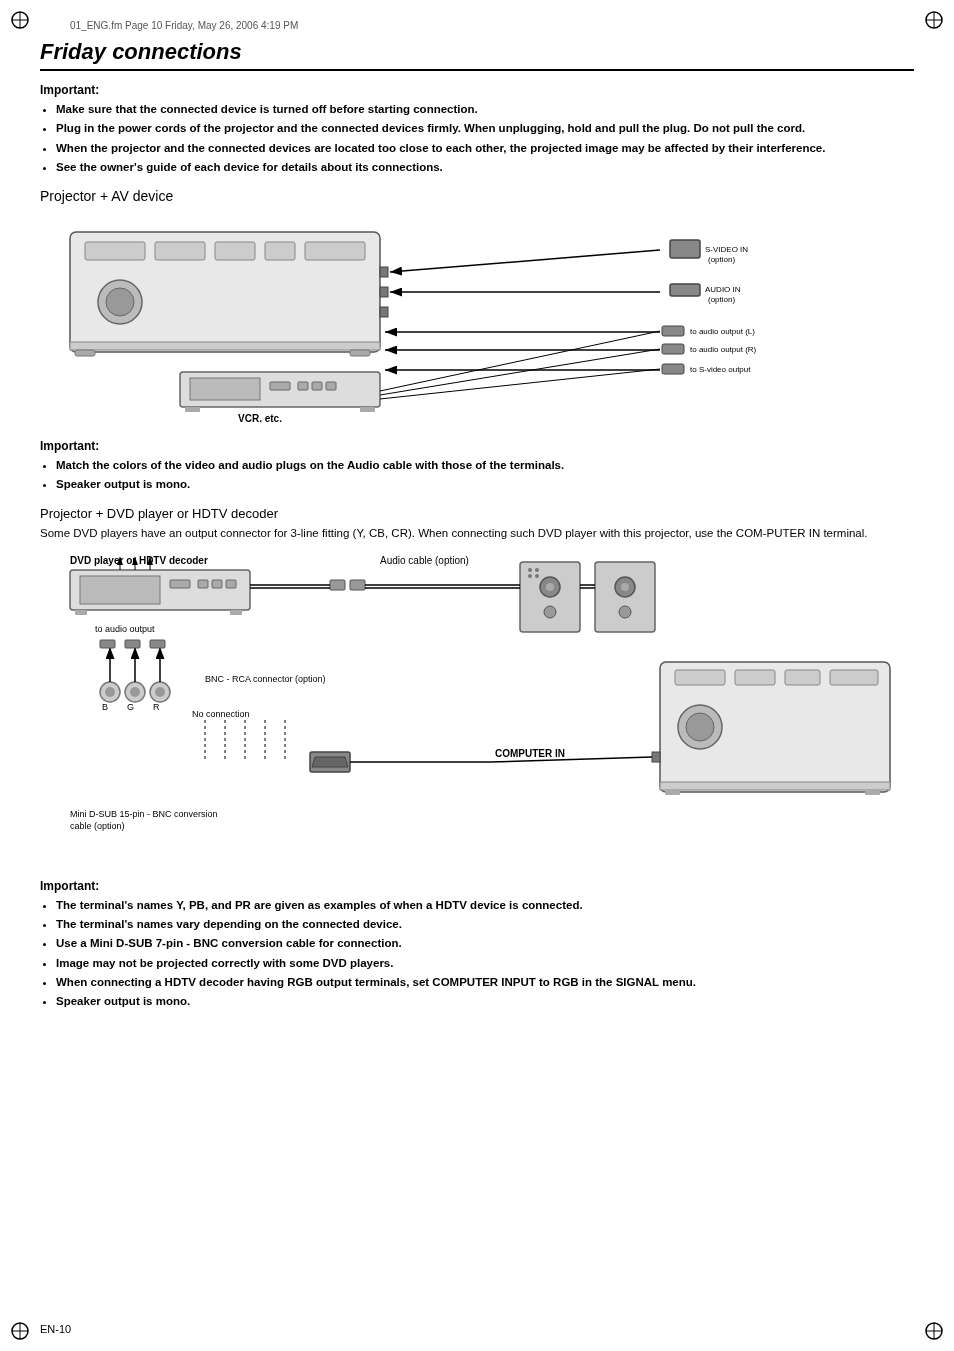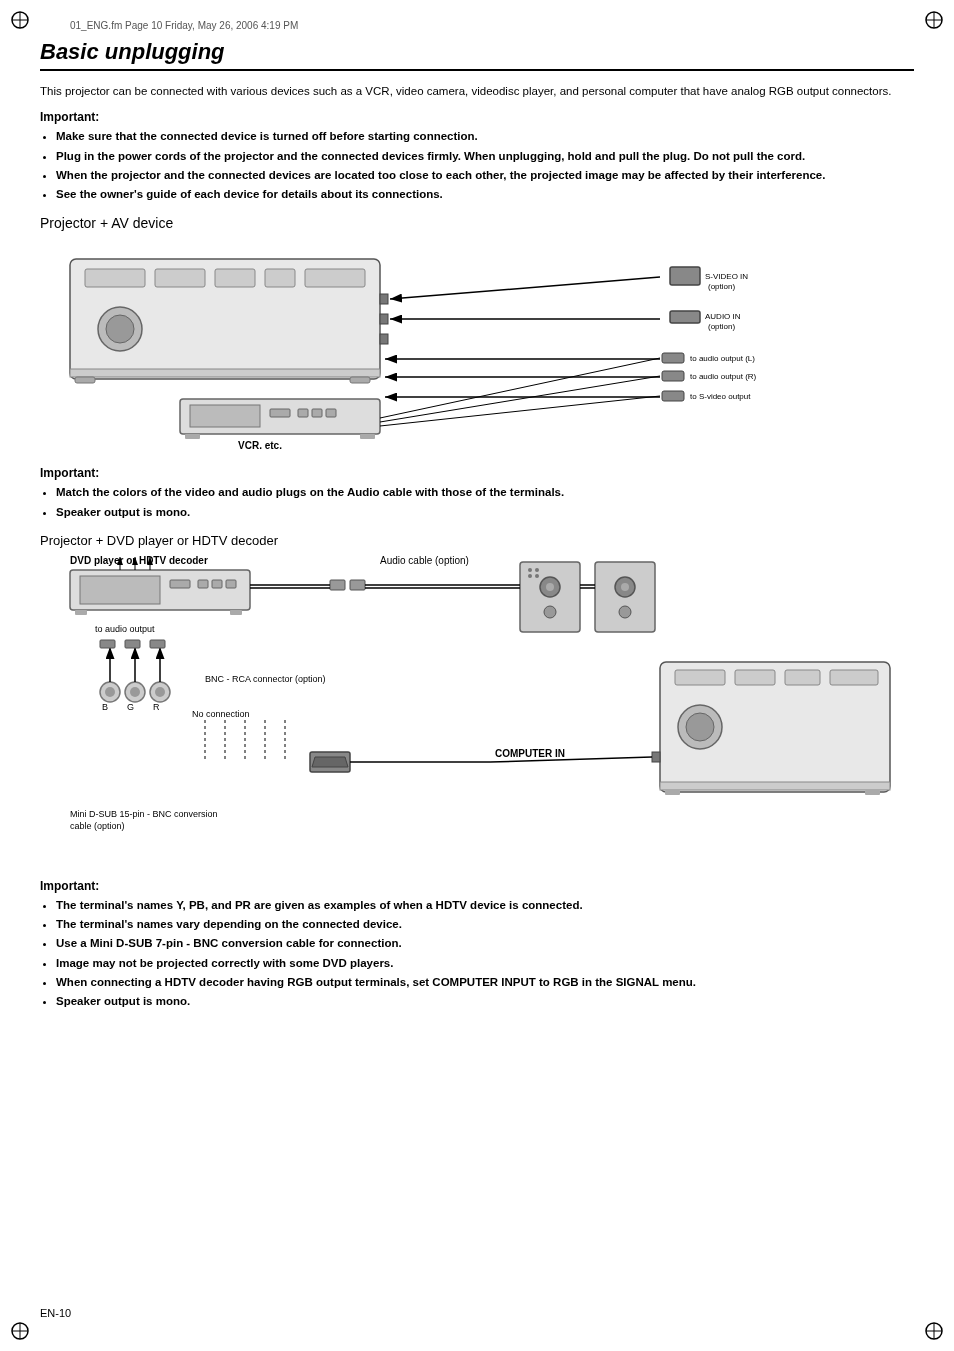--- a/index.html
+++ b/index.html
@@ -100,21 +100,21 @@
     }
 
     .sub-section-heading {
       font-size: 13px;
       font-weight: normal;
       margin-bottom: 4px;
     }
 
     .page-number {
       position: absolute;
-      bottom: 32px;
+      bottom: 16px;
       left: 40px;
       font-size: 11px;
     }
   </style>
 </head>
 <body>
 
 <div class="page-container">
 
   <div class="corner-mark corner-tl">
@@ -141,23 +141,22 @@
   <div class="corner-mark corner-br">
     <svg viewBox="0 0 20 20">
         <circle cx="10" cy="10" r="8" fill="none" stroke="#000" stroke-width="1.5"></circle>
         <line x1="10" y1="2" x2="10" y2="18" stroke="#000" stroke-width="1"></line>
         <line x1="2" y1="10" x2="18" y2="10" stroke="#000" stroke-width="1"></line>
       </svg>
   </div>
 
   <div class="file-header">01_ENG.fm  Page 10  Friday, May 26, 2006  4:19 PM</div>
 
-  <div class="page-title">Basic unplugging</div>
-
-  <p class="intro-text">This projector can be connected with various devices such as a VCR, video camera, videodisc player, and personal computer that have analog RGB output connectors.</p>
+  <div class="page-title">Friday connections</div>
+
 
   <div>
     <div class="important-label">Important:</div>
     <ul class="bullet-list">
       <li>Make sure that the connected device is turned off before starting connection.</li>
       <li>Plug in the power cords of the projector and the connected devices firmly. When unplugging, hold and pull the plug. Do not pull the cord.</li>
       <li>When the projector and the connected devices are located too close to each other, the projected image may be affected by their interference.</li>
       <li>See the owner's guide of each device for details about its connections.</li>
     </ul>
   </div>
@@ -238,20 +237,21 @@
 
   <div>
     <div class="important-label">Important:</div>
     <ul class="bullet-list">
       <li>Match the colors of the video and audio plugs on the Audio cable with those of the terminals.</li>
       <li>Speaker output is mono.</li>
     </ul>
   </div>
 
   <div class="sub-section-heading">Projector + DVD player or HDTV decoder</div>
+  <p class="intro-text">Some DVD players have an output connector for 3-line fitting (Y, CB, CR). When connecting such DVD player with this projector, use the COM-PUTER IN terminal.</p>
 
   <div class="diagram-area">
     <svg width="870" height="310" viewBox="0 0 870 310">
       <defs>
         <marker id="arrow2" markerWidth="8" markerHeight="6" refX="8" refY="3" orient="auto">
           <polygon points="0 0, 8 3, 0 6" fill="#000"></polygon>
         </marker>
         <marker id="arrow2l" markerWidth="8" markerHeight="6" refX="0" refY="3" orient="auto">
           <polygon points="8 0, 0 3, 8 6" fill="#000"></polygon>
         </marker>

